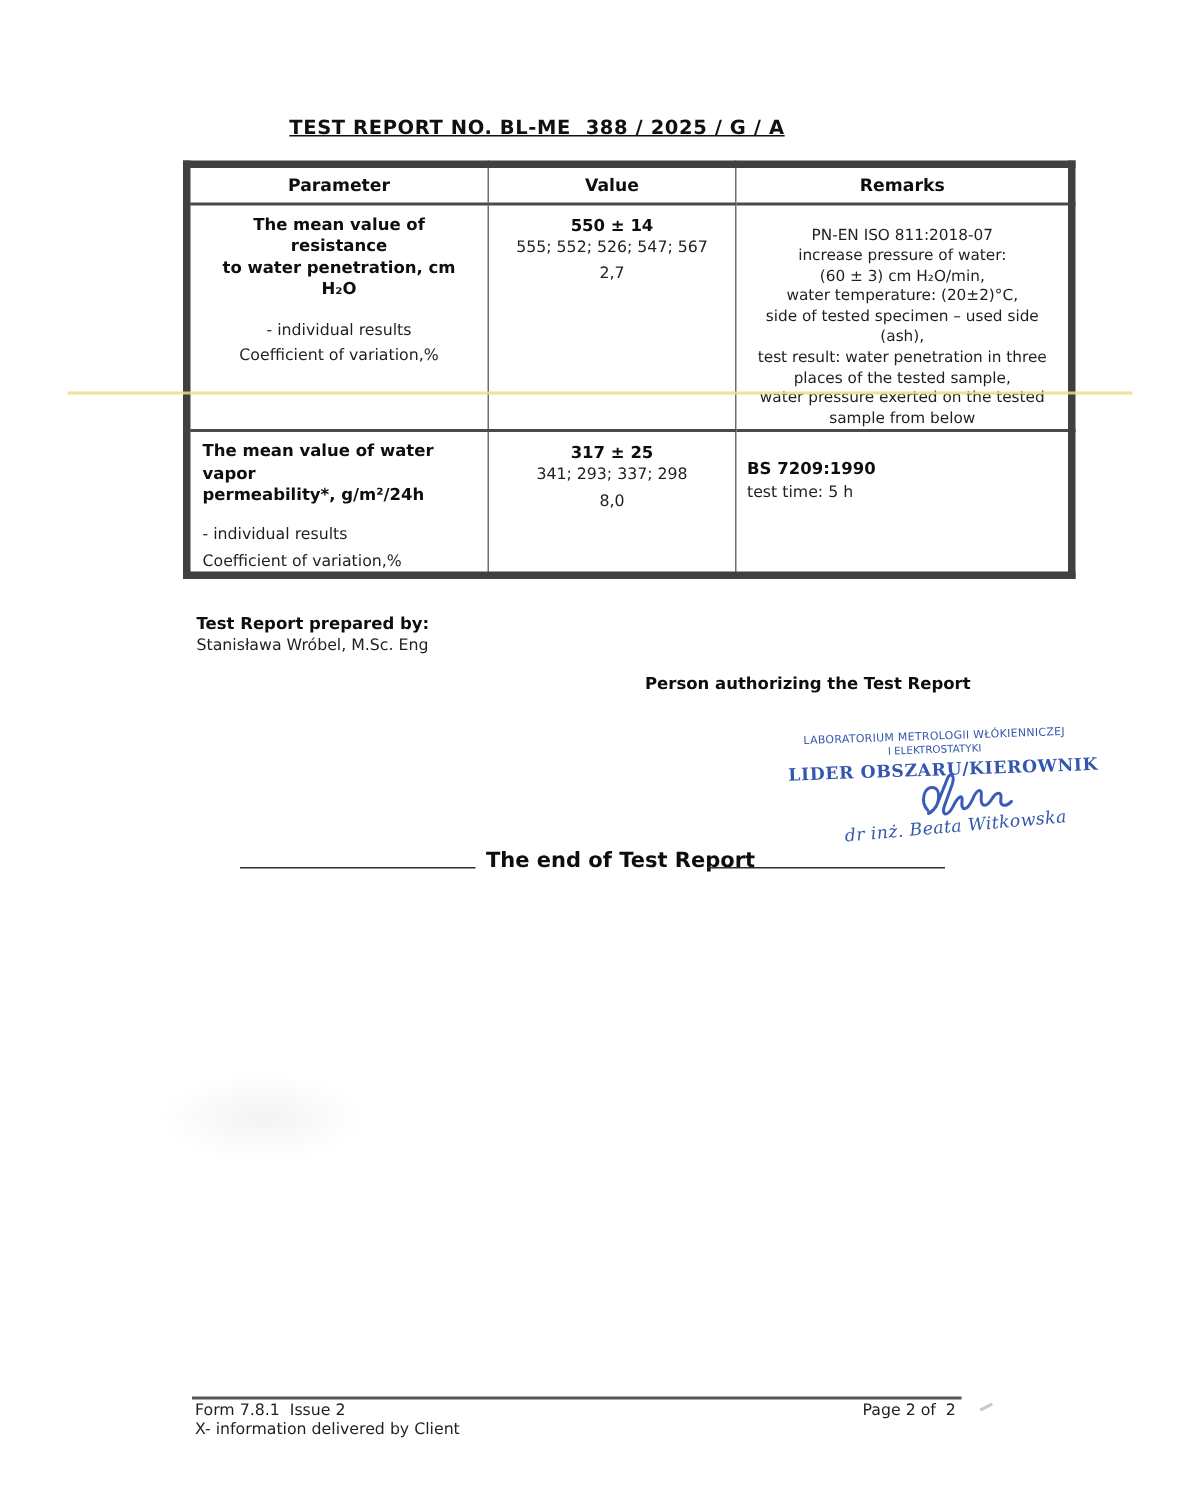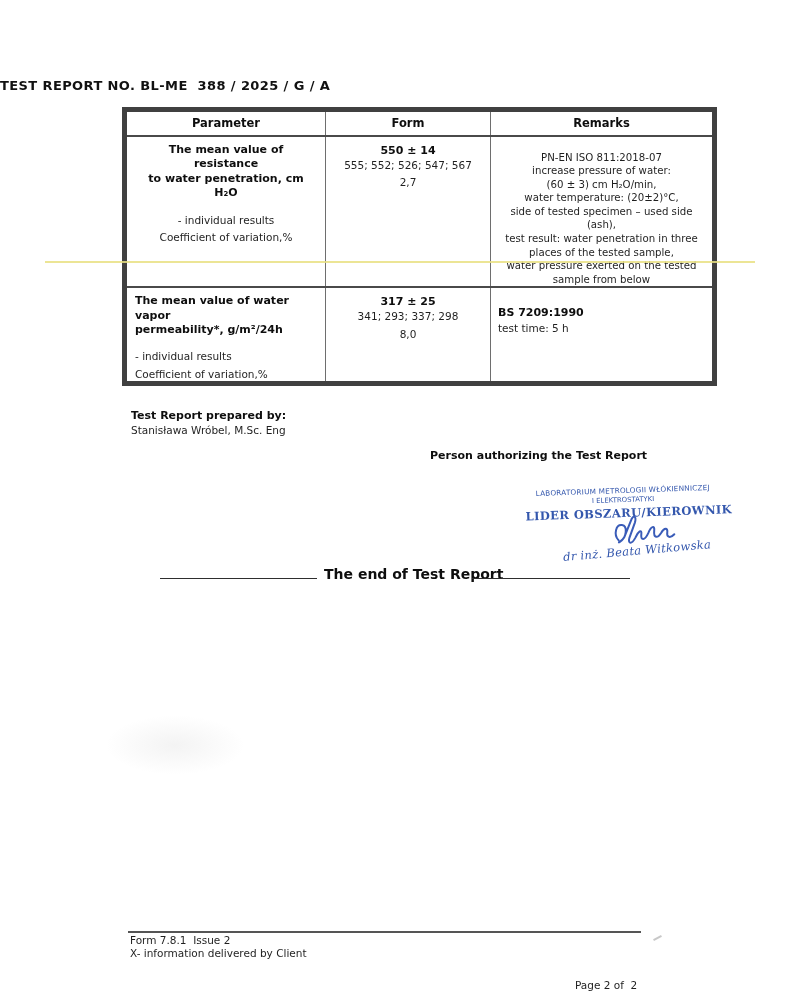--- a/index.html
+++ b/index.html
@@ -1,22 +1,22 @@
 <!DOCTYPE html>
 <html><head>
 <meta charset="utf-8">
 <style>
   * { margin:0; padding:0; box-sizing:border-box; }
   html,body { width:800px; height:1000px; background:#ffffff; }
   body { font-family:"DejaVu Sans", sans-serif; color:#1f1f1f; position:relative; overflow:hidden; }
 
   .page-title {
     position:absolute; top:78px; left:0; width:716px;
-    font-weight:bold; font-size:13px; color:#111;
-    letter-spacing:0.4px; white-space:pre-wrap;
+    text-align:center; font-weight:bold; font-size:13px; color:#111;
+    letter-spacing:0.4px; white-space:pre-wrap;text-decoration:underline;
   }
 
   table.report {
     position:absolute; left:122px; top:107px; width:590px;
     border-collapse:collapse; table-layout:fixed;
     border:5px solid #404040;
   }
   table.report th, table.report td {
     border-top:2px solid #4a4a4a; border-bottom:2px solid #4a4a4a;
     border-left:1px solid #6e6e6e; border-right:1px solid #6e6e6e;
@@ -90,39 +90,39 @@
   }
 
   .smudge {
     position:absolute; left:105px; top:715px; width:140px; height:60px;
     background:radial-gradient(ellipse at center, rgba(140,140,140,0.10), rgba(140,140,140,0) 70%);
   }
 
   .footer-rule { position:absolute; left:128px; top:931px; width:513px; height:1.5px; background:#555; }
   .footer-form { position:absolute; left:130px; top:934px; font-size:10.5px; white-space:pre-wrap; }
   .footer-note { position:absolute; left:130px; top:947px; font-size:10.5px; }
-  .footer-page { position:absolute; left:575px; top:934px; font-size:10.5px; white-space:pre-wrap;margin-top:45px; }
+  .footer-page { position:absolute; left:575px; top:934px; font-size:10.5px; white-space:pre-wrap; }
   .pen-mark { position:absolute; left:653px; top:937px; width:9px; height:2px; background:#9a9a9a;
               opacity:0.55; transform:rotate(-28deg); }
 </style>
 </head>
 <body>
 
 <div class="page-title">TEST REPORT NO. BL-ME  388 / 2025 / G / A</div>
 
 <table class="report">
   <colgroup>
       <col style="width:201px">
       <col style="width:165px">
       <col style="width:224px">
     </colgroup>
   <thead>
     <tr>
       <th>Parameter</th>
-      <th>Form</th>
+      <th>Value</th>
       <th>Remarks</th>
     </tr>
   </thead>
   <tbody>
     <tr class="row-1">
       <td class="param">
         <div class="param-name">
           <div>The mean value of resistance</div>
           <div>to water penetration, cm H₂O</div>
         </div>

